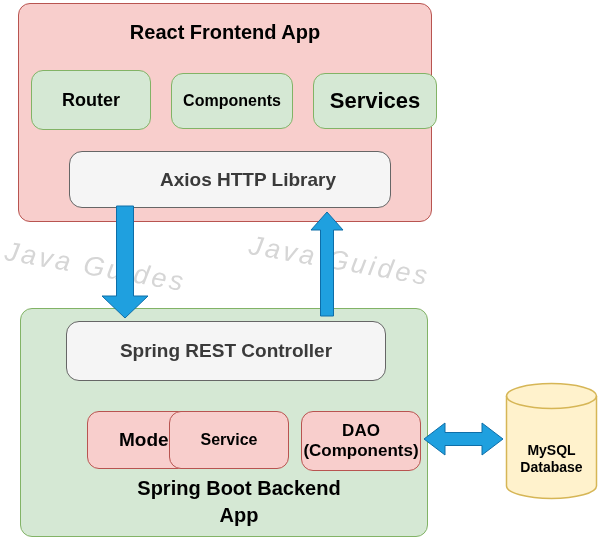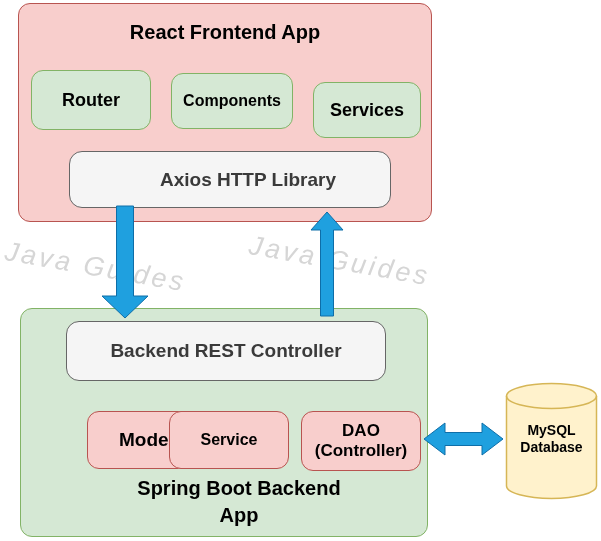--- a/index.html
+++ b/index.html
@@ -36,32 +36,32 @@
     position:absolute;box-sizing:border-box;border-radius:12px;
     display:flex;align-items:center;justify-content:center;
     font-weight:700;color:#000;text-align:center;
   }
   .green-node{background:#d5e8d4;border:1.5px solid #82b366;}
   .pink-node{background:#f8cecc;border:1.5px solid #b85450;}
   .gray-node{background:#f5f5f5;border:1.5px solid #666666;border-radius:13px;color:#3a3a3a;}
   
   #node-router    {left:12px; top:66px;width:120px;height:60px;font-size:18px;}
   #node-components{left:152px;top:69px;width:122px;height:56px;font-size:16px;}
-  #node-services  {left:294px;top:78px;width:108px;height:56px;font-size:18px;}
+  #node-services  {left:294px;top:69px;width:124px;height:56px;font-size:22px;}
   #node-axios     {left:50px;top:147px;width:322px;height:57px;font-size:19px;padding-left:36px;}
   
   #node-controller{left:45px;top:12px;width:320px;height:60px;font-size:19px;}
   #node-model     {left:18px; top:102px;width:119px;height:58px;font-size:19px;margin-left:48px;}
   #node-service   {left:148px;top:102px;width:120px;height:58px;font-size:16px;}
   #node-dao       {left:280px;top:102px;width:120px;height:60px;font-size:17px;line-height:20px;white-space:pre-line;}
   
   #database{position:absolute;left:505px;top:382px;width:93px;height:118px;z-index:2;}
   #database svg{position:absolute;left:0;top:0;}
   #database .db-label{
-    position:absolute;left:0;right:0;top:40px;text-align:center;
+    position:absolute;left:0;right:0;top:60px;text-align:center;
     font-weight:700;font-size:14px;line-height:17px;color:#000;white-space:pre-line;
   }
   
   #arrow-layer{position:absolute;left:0;top:0;z-index:5;pointer-events:none;}
 </style>
 </head>
 <body>
 
 <div id="canvas">
 
@@ -79,31 +79,31 @@
     <div id="node-services" class="node green-node">
       <span>Services</span>
     </div>
     <div id="node-axios" class="node gray-node">
       <span>Axios HTTP Library</span>
     </div>
   </div>
 
   <div id="backend" class="container-box">
     <div id="node-controller" class="node gray-node">
-      <span>Backend REST Controller</span>
+      <span>Spring REST Controller</span>
     </div>
     <div id="node-model" class="node pink-node">
       <span>Model</span>
     </div>
     <div id="node-service" class="node pink-node">
       <span>Service</span>
     </div>
     <div id="node-dao" class="node pink-node">
       <span>DAO
-(Controller)</span>
+(Components)</span>
     </div>
     <div class="container-title">Spring Boot Backend
 App</div>
   </div>
 
   <div id="database">
     <svg width="93" height="118" viewBox="0 0 93 118">
       <path d="M 1.5,14 A 45,12.5 0 0 1 91.5,14 L 91.5,104 A 45,12.5 0 0 1 1.5,104 Z" stroke-width="1.5" fill="#fff2cc" stroke="#d6b656"></path>
       <path d="M 1.5,14 A 45,12.5 0 0 0 91.5,14" fill="none" stroke-width="1.5" stroke="#d6b656"></path>
     </svg>

